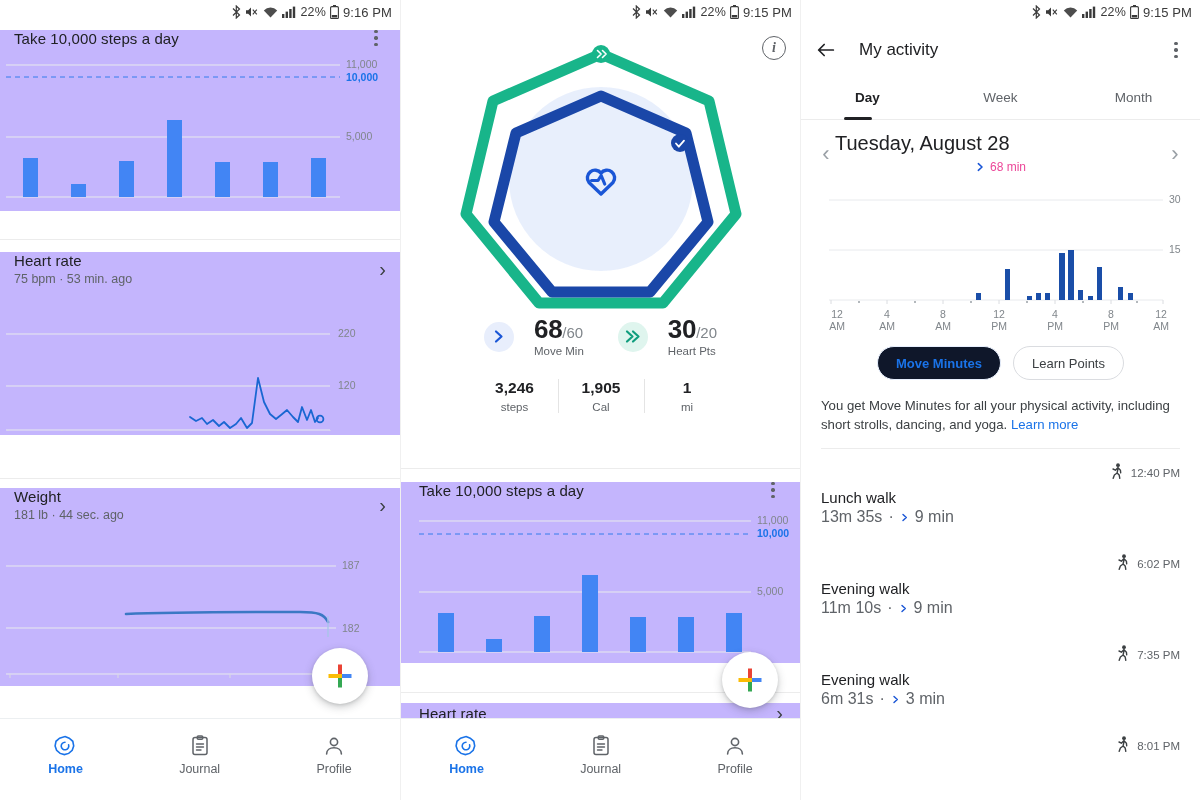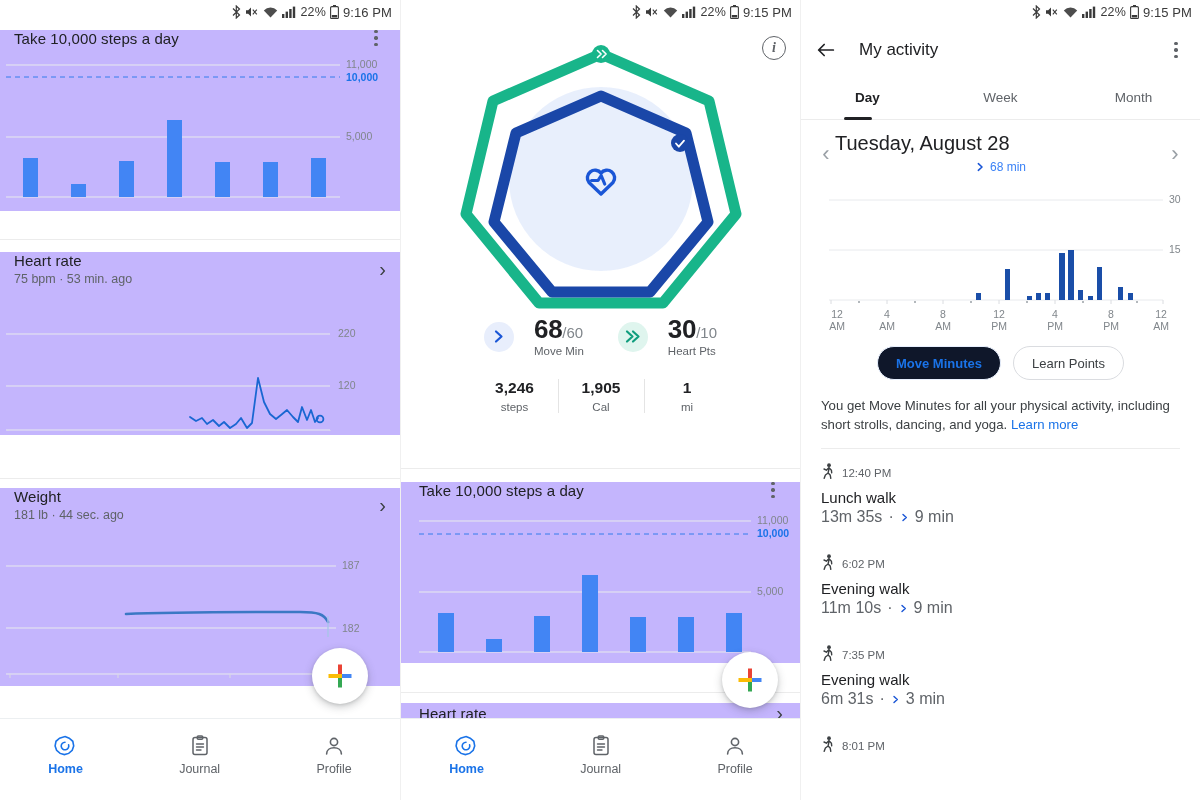--- a/index.html
+++ b/index.html
@@ -99,21 +99,21 @@
   .segbtns { display:flex; justify-content:center; gap:12px; margin-top:14px; }
   .segbtn { height:34px; padding:0 18px; border-radius:17px; display:flex; align-items:center;
             font-size:13px; cursor:pointer; }
   .segbtn.sel { background:#0f172a; color:#1a73e8; font-weight:600; border:1px solid #e8f0fe;}
   .segbtn.unsel { background:#fff; color:#3c4043; border:1px solid #dadce0; }
 
   .blurb { padding:16px 20px 14px; font-size:13.2px; line-height:1.45; color:#3c4043; }
   .blurb a { color:#1a73e8; text-decoration:none; }
 
   .act { padding:10px 20px 6px; }
-  .act .arow { display:flex; align-items:center; gap:7px; }
+  .act .arow { display:flex; align-items:center; gap:7px;justify-content:flex-end; }
   .act .atime { font-size:11.5px; color:#5f6368; }
   .act .aname { font-size:15px; color:#202124; font-weight:500; margin-top:6px; }
   .act .ameta { font-size:16px; color:#5f6368; margin-top:2px; display:flex; align-items:center; gap:6px;}
 </style>
 </head>
 <body>
 
 <div class="screens">
 
   <div class="screen">
@@ -384,21 +384,21 @@
           <div class="mlab">Move Min</div>
         </div>
       </div>
       <div class="metric">
         <div class="mbadge" style="background:#dff5ee">
           <svg width="18" height="15" viewBox="0 0 18 15">
               <path d="M3 2.5l5.5 5-5.5 5M9 2.5l5.5 5-5.5 5" fill="none" stroke="#0f9d7d" stroke-width="2.2" stroke-linecap="round" stroke-linejoin="round"></path>
             </svg>
         </div>
         <div>
-          <div><span class="mnum">30</span><span class="mden">/10</span></div>
+          <div><span class="mnum">30</span><span class="mden">/20</span></div>
           <div class="mlab">Heart Pts</div>
         </div>
       </div>
     </div>
 
     <div class="totals">
       <div class="total">
         <div class="tv">3,246</div>
         <div class="tl">steps</div>
       </div>
@@ -562,21 +562,21 @@
     <div class="datebar">
       <span class="arrow-btn">‹</span>
       <div style="flex:1">
         <div class="dtitle">Tuesday, August 28</div>
         <div class="dsub-row">
           <span>
             <svg width="10" height="10" viewBox="0 0 15 15">
                 <path d="M5 2.5l5.5 5-5.5 5" fill="none" stroke="#1a56d6" stroke-width="2.4" stroke-linecap="round" stroke-linejoin="round"></path>
               </svg>
           </span>
-          <span style="font-size:12px;color:#3b82f6">68 min</span>
+          <span style="font-size:12px;color:#ec4899">68 min</span>
         </div>
       </div>
       <span class="arrow-btn">›</span>
     </div>
 
     <svg width="400" height="150" viewBox="0 0 400 150" style="display:block">
       <line class="gridline" x1="28" y1="18" x2="362" y2="18"></line>
       <line class="gridline" x1="28" y1="68" x2="362" y2="68"></line>
       <line class="gridline" x1="28" y1="118" x2="362" y2="118"></line>
       <text class="axis-label" x="368" y="21">30</text>

